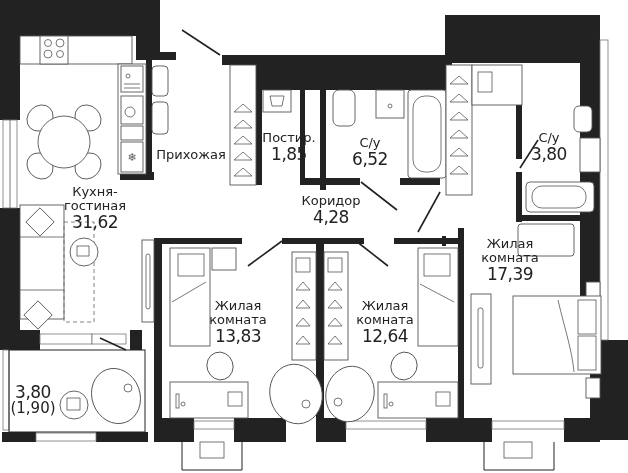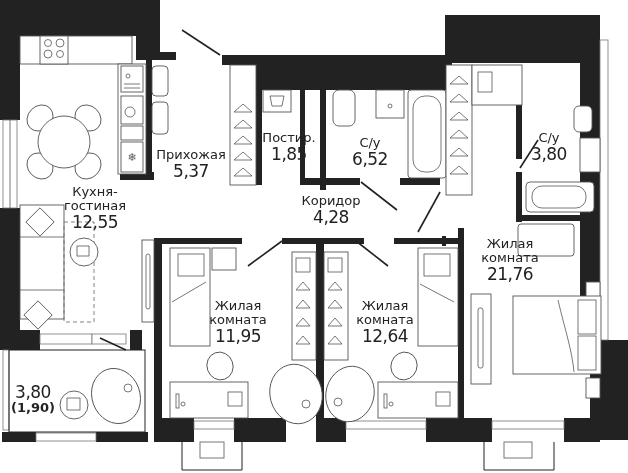--- a/index.html
+++ b/index.html
@@ -7,21 +7,21 @@
   #plan { position: absolute; left: 0; top: 0; width: 628px; height: 473px; }
   .wall { fill: #222222; }
   .line { fill: none; stroke: #222222; stroke-width: 1; }
   .thin { fill: none; stroke: #555555; stroke-width: 0.8; }
   .furn { fill: #ffffff; stroke: #555555; stroke-width: 0.9; }
   .door { stroke: #222222; stroke-width: 1.6; fill: none; }
   .win { fill: #ffffff; stroke: #777777; stroke-width: 0.8; }
   .dash { fill: none; stroke: #777777; stroke-width: 0.9; stroke-dasharray: 4 3; }
   .lbl { position: absolute; text-align: center; color: #222222; font-family: "DejaVu Sans", sans-serif; font-size: 13px; line-height: 14px; white-space: nowrap; transform: translateX(-50%); }
   .lbl .area { font-size: 17px; line-height: 18px; letter-spacing: -0.5px; }
-  .lbl .sub { font-size: 13px; line-height: 14px; font-weight: bold; }
+  .lbl .sub { font-size: 15px; line-height: 14px; }
 </style>
 </head>
 <body>
 
 <svg id="plan" viewBox="0 0 628 473" xmlns="http://www.w3.org/2000/svg">
 
   <g>
 
     <rect class="wall" x="0" y="0" width="160" height="36"></rect>
     <rect class="wall" x="0" y="0" width="20" height="120"></rect>
@@ -251,26 +251,25 @@
     <rect class="furn" x="378" y="382" width="80" height="36"></rect>
     <rect class="thin" x="384" y="394" width="3" height="14"></rect>
     <circle class="thin" cx="391" cy="404" r="2"></circle>
     <rect class="thin" x="436" y="392" width="14" height="14"></rect>
   </g>
 </svg>
 
 <div class="lbl" style="left:95px; top:185px;">
   <div>Кухня-</div>
   <div>гостиная</div>
-  <div class="area">12,55</div>
+  <div class="area">31,62</div>
 </div>
 
 <div class="lbl" style="left:191px; top:148px;">
   <div>Прихожая</div>
-  <div class="area">5,37</div>
 </div>
 
 <div class="lbl" style="left:289px; top:131px;">
   <div>Постир.</div>
   <div class="area">1,85</div>
 </div>
 
 <div class="lbl" style="left:370px; top:136px;">
   <div>С/у</div>
   <div class="area">6,52</div>
@@ -282,27 +281,27 @@
 </div>
 
 <div class="lbl" style="left:549px; top:131px;">
   <div>С/у</div>
   <div class="area">3,80</div>
 </div>
 
 <div class="lbl" style="left:510px; top:237px;">
   <div>Жилая</div>
   <div>комната</div>
-  <div class="area">21,76</div>
+  <div class="area">17,39</div>
 </div>
 
 <div class="lbl" style="left:238px; top:299px;">
   <div>Жилая</div>
   <div>комната</div>
-  <div class="area">11,95</div>
+  <div class="area">13,83</div>
 </div>
 
 <div class="lbl" style="left:385px; top:299px;">
   <div>Жилая</div>
   <div>комната</div>
   <div class="area">12,64</div>
 </div>
 
 <div class="lbl" style="left:33px; top:383px;">
   <div class="area">3,80</div>

